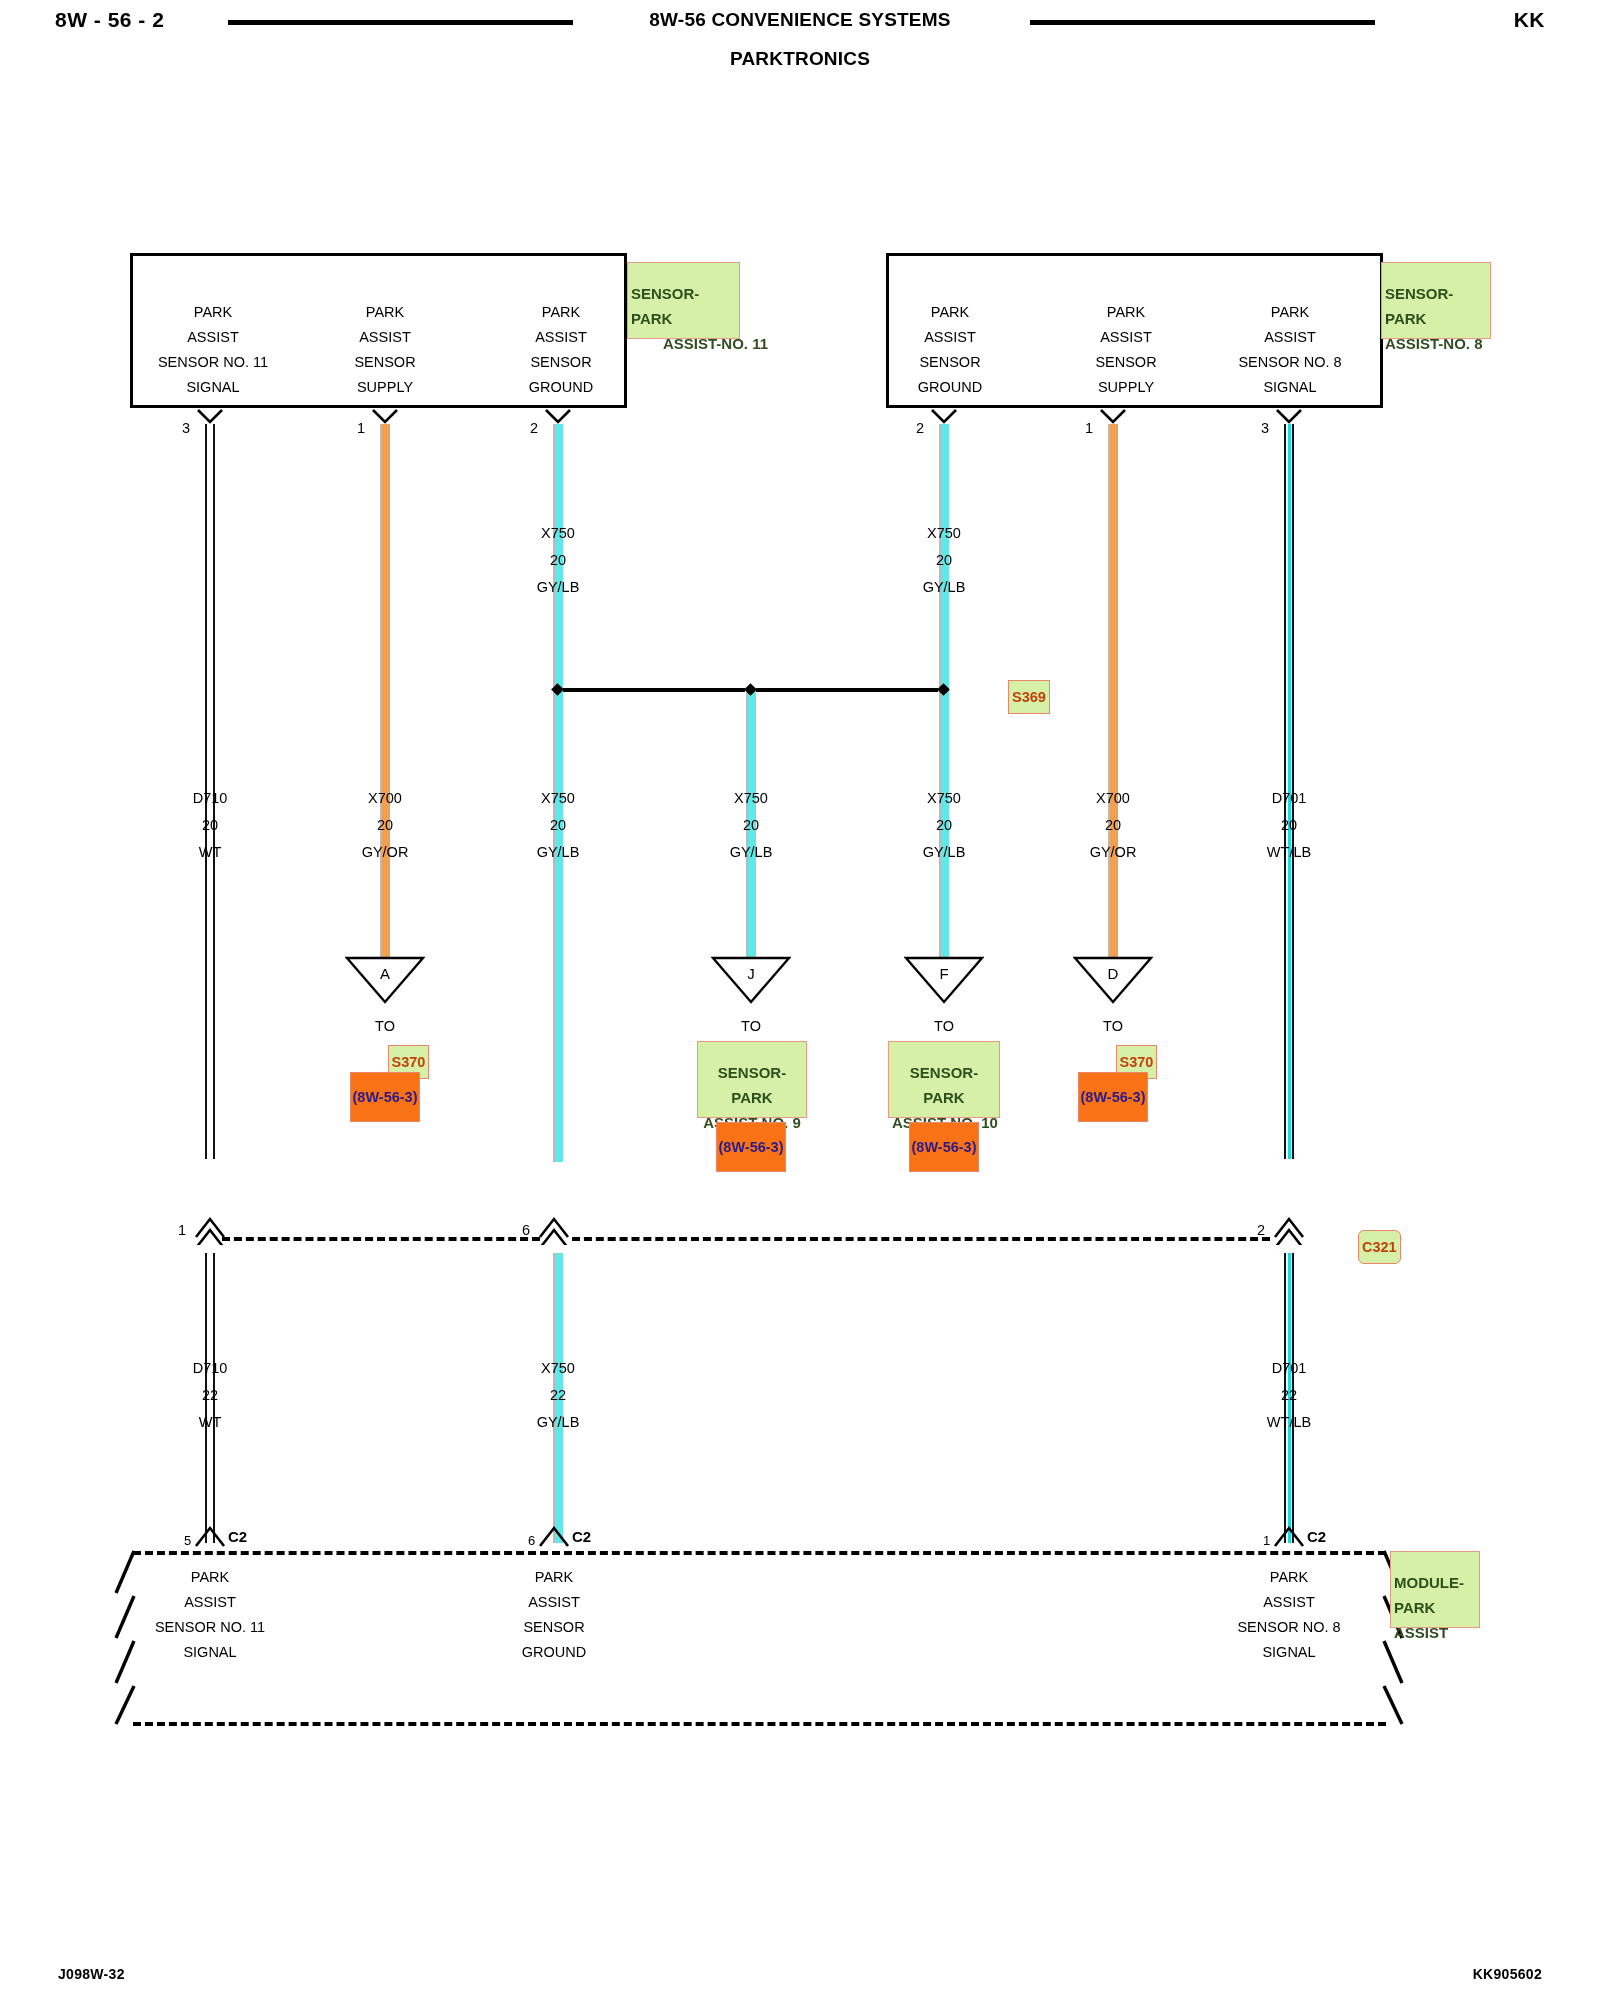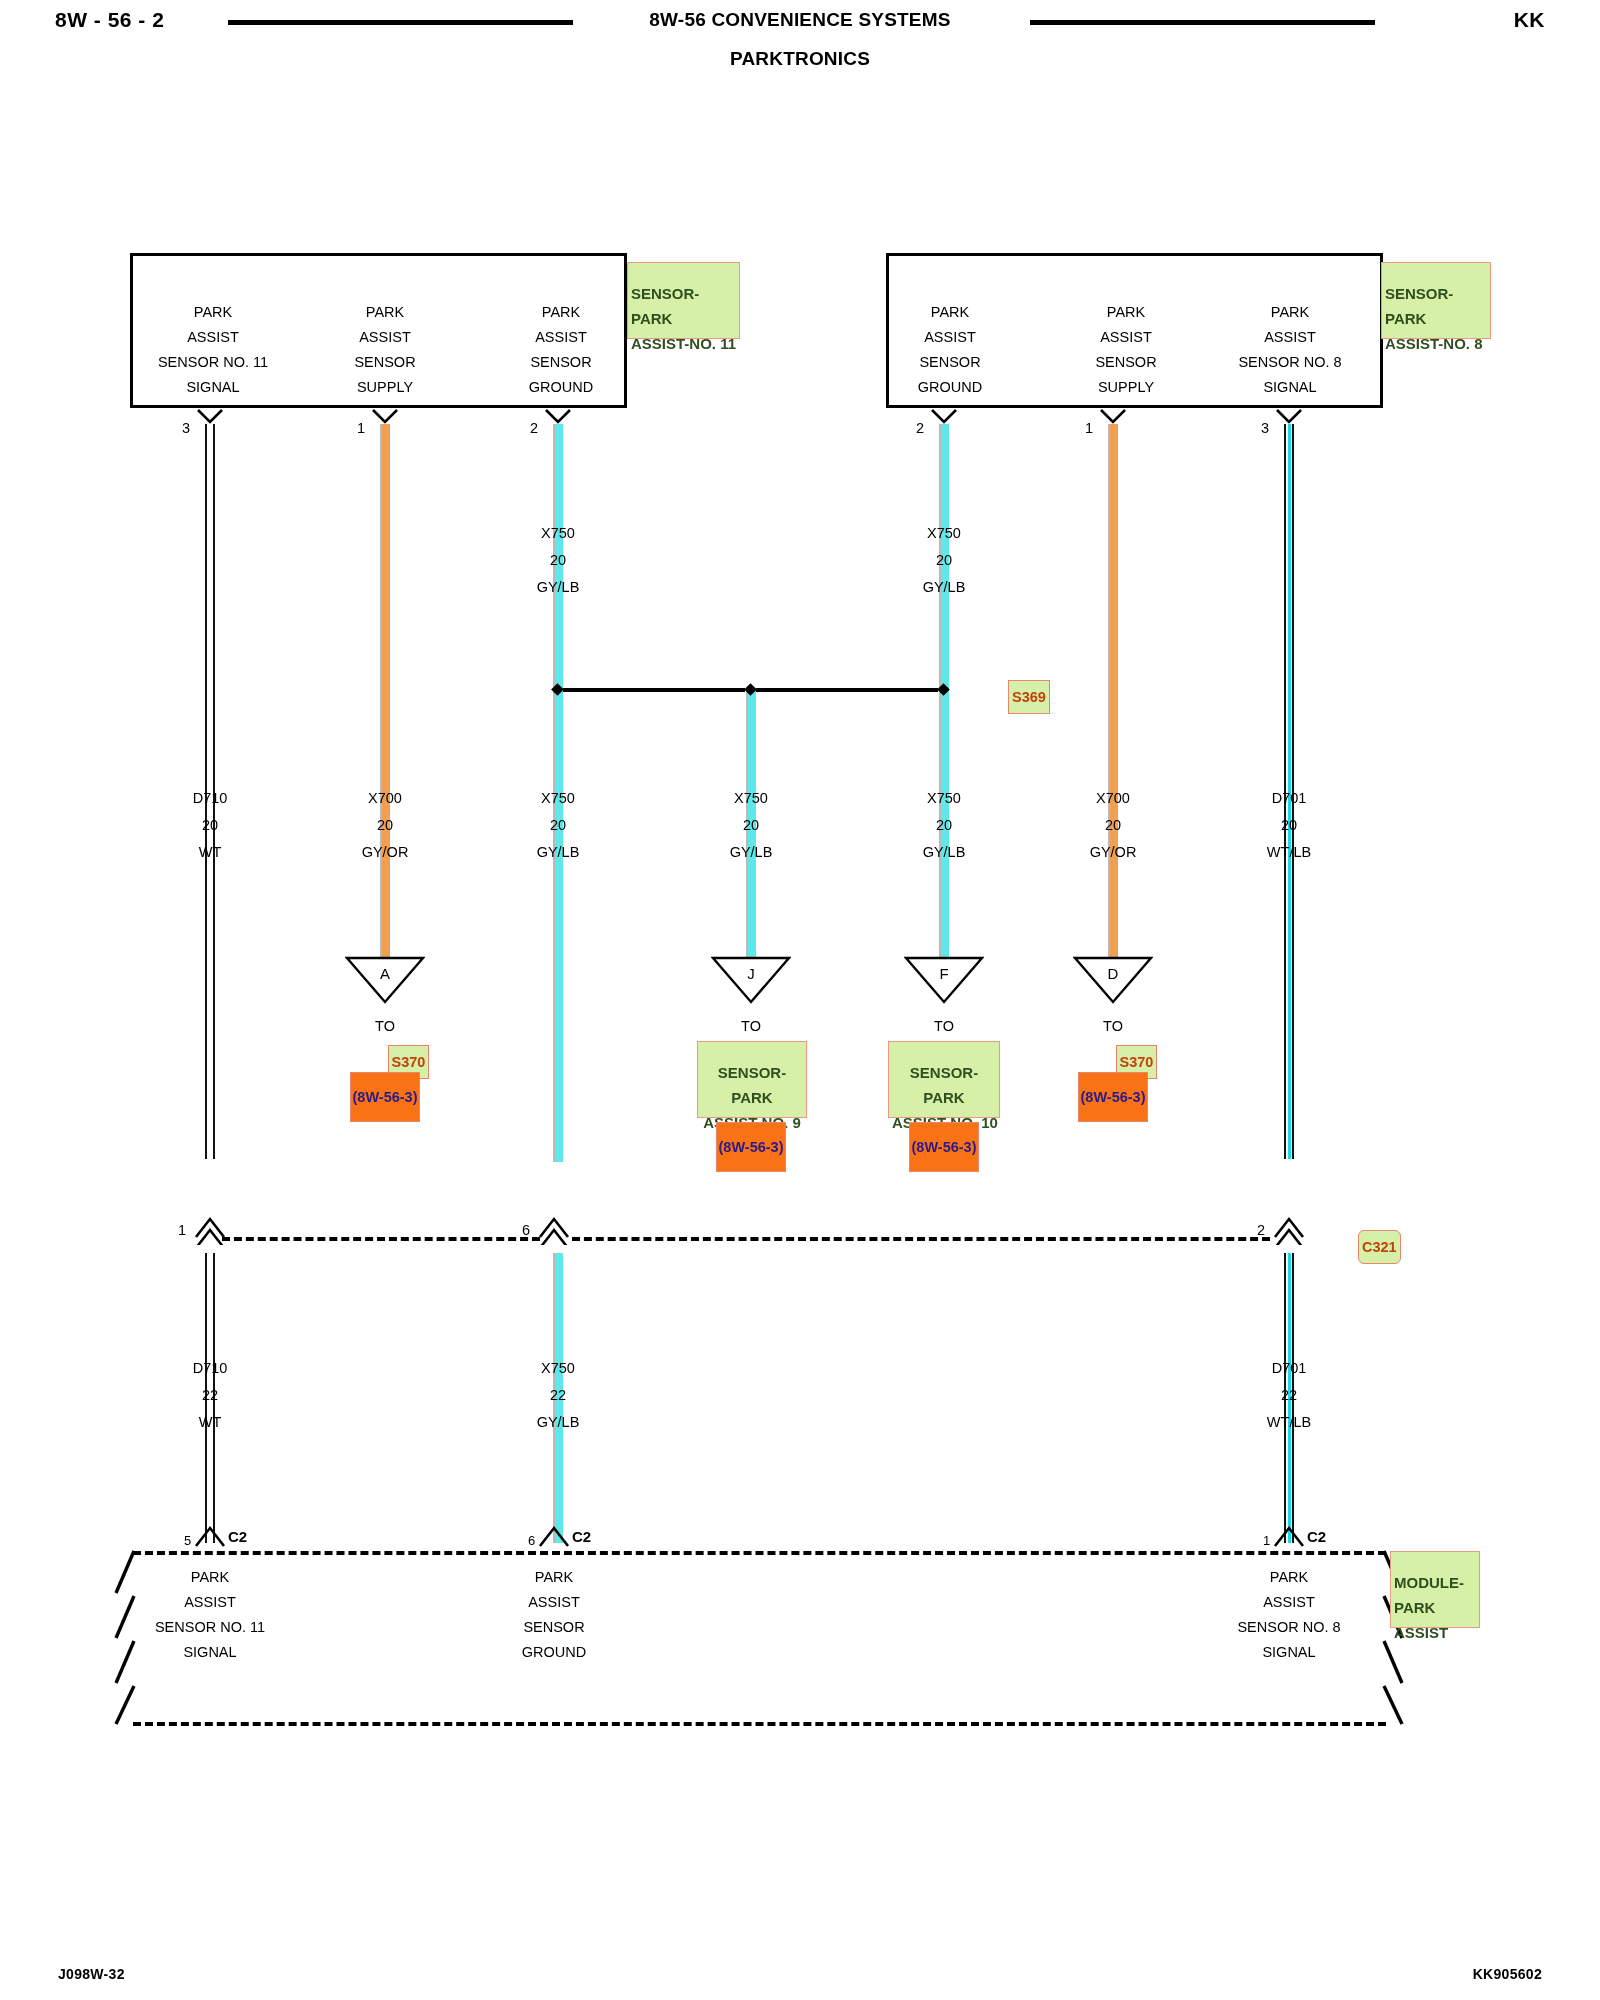--- a/index.html
+++ b/index.html
@@ -89,21 +89,21 @@
 <div class="abs conn-col" style="left:466px;top:300px;">
   <div>PARK</div>
   <div>ASSIST</div>
   <div>SENSOR</div>
   <div>GROUND</div>
 </div>
 
 <div class="abs green-lbl" style="left:627px;top:262px;width:113px;height:77px;">
   <div>SENSOR-</div>
   <div>PARK</div>
-  <div style="white-space:nowrap;">ASSIST-NO. 11</div>
+  <div style="white-space:nowrap;margin-left:32px;">ASSIST-NO. 11</div>
 </div>
 
 <div class="abs conn-box" style="left:886px;top:253px;width:497px;height:155px;"></div>
 
 <div class="abs conn-col" style="left:855px;top:300px;">
   <div>PARK</div>
   <div>ASSIST</div>
   <div>SENSOR</div>
   <div>GROUND</div>
 </div>

